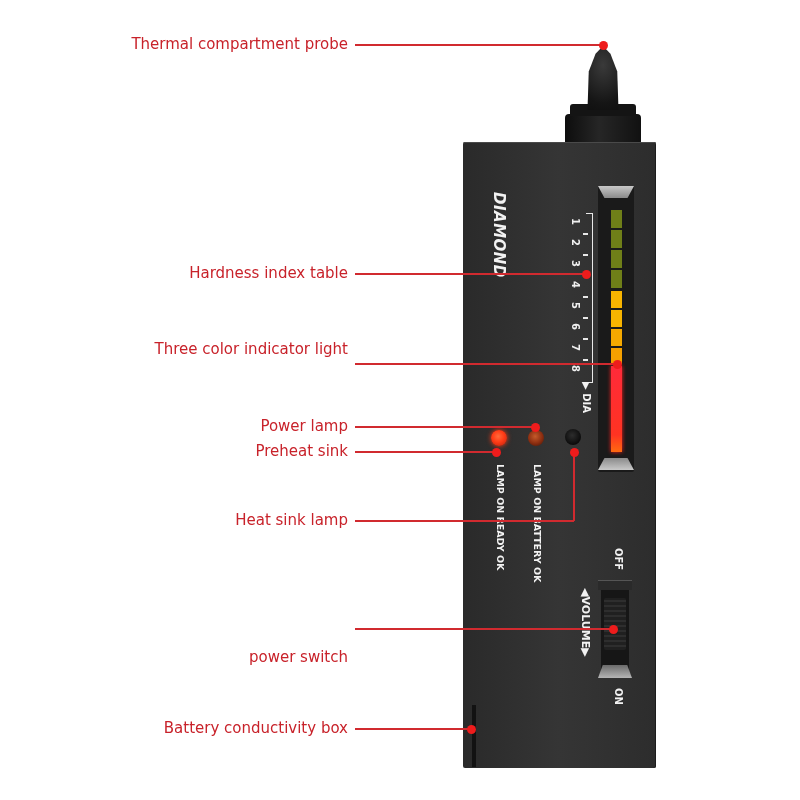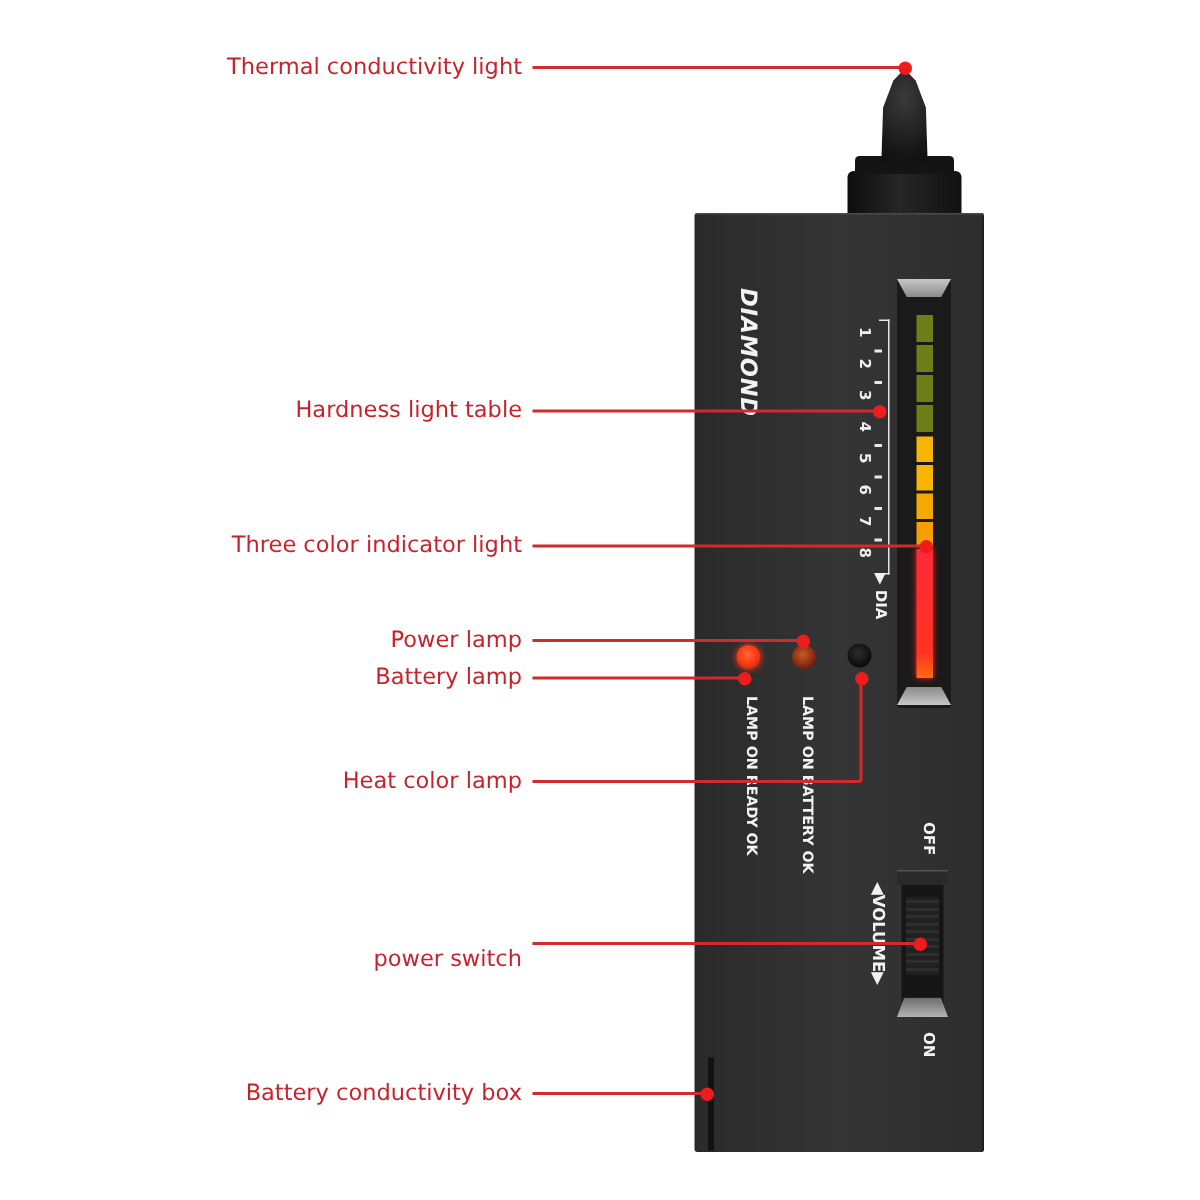--- a/index.html
+++ b/index.html
@@ -106,44 +106,44 @@
 <div class="vtext lamp-text" style="left:543px;top:464px">LAMP ON BATTERY OK</div>
 
 <div class="vtext sw-text" style="left:624px;top:548px">OFF</div>
 <div class="switch-track"></div>
 <div class="switch-cap-top"></div>
 <div class="switch-knob"></div>
 <div class="switch-cap"></div>
 <div class="vtext sw-text" style="left:592px;top:588px;font-size:11px">◀VOLUME▶</div>
 <div class="vtext sw-text" style="left:624px;top:688px">ON</div>
 
-<div class="callout-label" style="right:452px;top:35px">Thermal conductivity light</div>
+<div class="callout-label" style="right:452px;top:35px">Thermal compartment probe</div>
 <div class="hline" style="left:355px;top:44px;width:248px"></div>
 <div class="dot" style="left:603px;top:45px"></div>
 
-<div class="callout-label" style="right:452px;top:264px">Hardness light table</div>
+<div class="callout-label" style="right:452px;top:264px">Hardness index table</div>
 <div class="hline" style="left:355px;top:273px;width:231px"></div>
 <div class="dot" style="left:586px;top:274px"></div>
 
-<div class="callout-label" style="right:452px;top:354px">Three color indicator light</div>
+<div class="callout-label" style="right:452px;top:340px">Three color indicator light</div>
 <div class="hline" style="left:355px;top:363px;width:262px"></div>
 <div class="dot" style="left:617px;top:364px"></div>
 
 <div class="callout-label" style="right:452px;top:417px">Power lamp</div>
 <div class="hline" style="left:355px;top:426px;width:180px"></div>
 <div class="dot" style="left:535px;top:427px"></div>
 
-<div class="callout-label" style="right:452px;top:442px">Battery lamp</div>
+<div class="callout-label" style="right:452px;top:442px">Preheat sink</div>
 <div class="hline" style="left:355px;top:451px;width:141px"></div>
 <div class="dot" style="left:496px;top:452px"></div>
 
-<div class="callout-label" style="right:452px;top:511px">Heat color lamp</div>
+<div class="callout-label" style="right:452px;top:511px">Heat sink lamp</div>
 <div class="hline" style="left:355px;top:520px;width:219px"></div>
 <div class="vline" style="left:573px;top:452px;height:69px"></div>
 <div class="dot" style="left:574px;top:452px"></div>
 
-<div class="callout-label" style="right:452px;top:630px">power switch</div>
+<div class="callout-label" style="right:452px;top:648px">power switch</div>
 <div class="hline" style="left:355px;top:628px;width:258px"></div>
 <div class="dot" style="left:613px;top:629px"></div>
 
 <div class="callout-label" style="right:452px;top:719px">Battery conductivity box</div>
 <div class="hline" style="left:355px;top:728px;width:116px"></div>
 <div class="dot" style="left:471px;top:729px"></div>
 
 </body></html>

